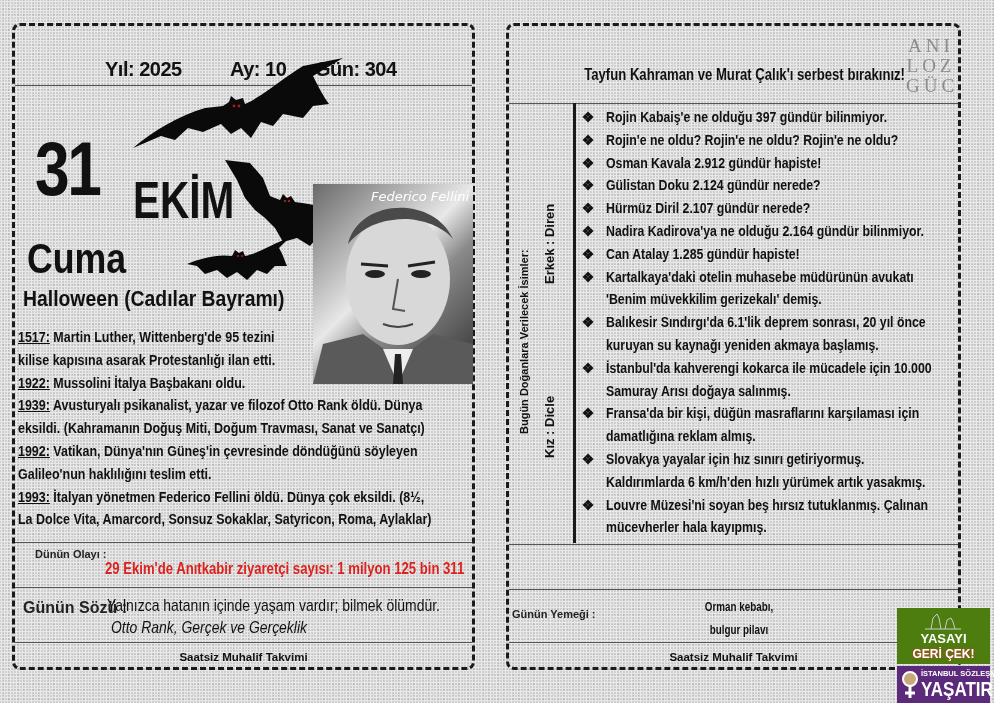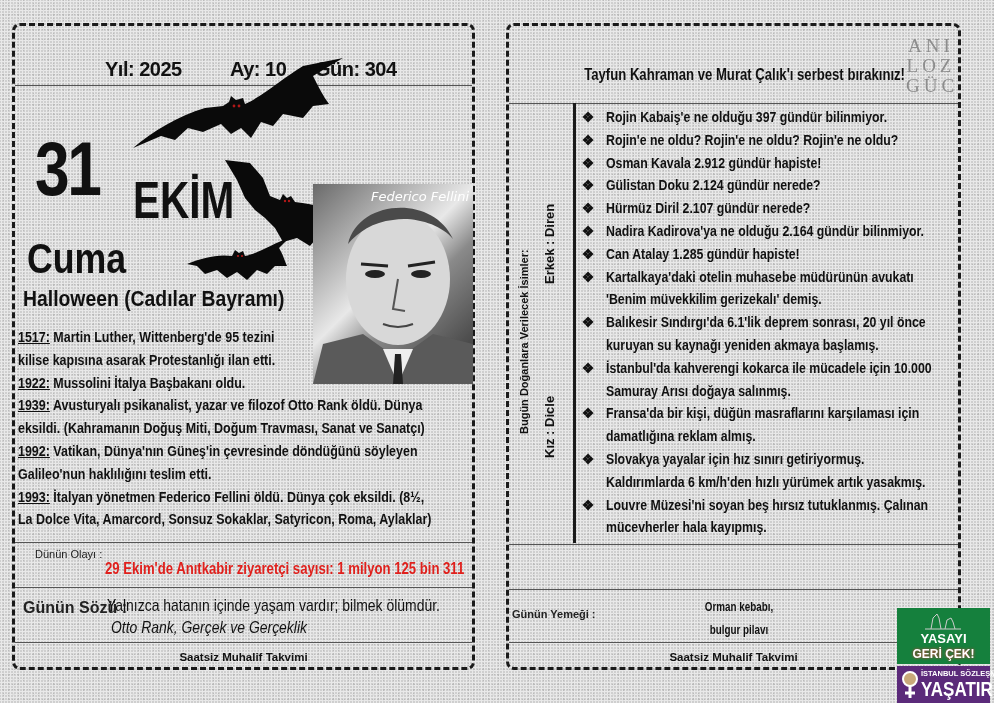--- a/index.html
+++ b/index.html
@@ -39,21 +39,21 @@
   #special-day { position: absolute; left: 8px; top: 262px; font-size: 22px; font-weight: bold; line-height: 1; transform: scaleX(0.88); transform-origin: left top; white-space: nowrap; }
 
   .bat { position: absolute; }
   #photo { position: absolute; left: 298px; top: 158px; width: 160px; height: 200px; background: linear-gradient(135deg,#6a6a6a 0%,#bdbdbd 30%,#e8e8e8 45%,#8a8a8a 60%,#2e2e2e 100%); overflow: hidden; }
   #photo-caption { position: absolute; right: 4px; top: 5px; font-size: 13px; font-style: italic; color: #fff; font-family: "DejaVu Sans", sans-serif; }
 
   #events { position: absolute; left: 3px; top: 300px; width: 455px; font-size: 14.5px; line-height: 22.8px; font-weight: bold; }
   .event-line { white-space: nowrap; transform: scaleX(0.86); transform-origin: left center; }
   .year-tag { text-decoration: underline; }
 
-  #event-of-day-label { position: absolute; left: 8px; top: 522px; font-size: 11px; font-weight: normal; color: #222; padding-left: 12px; }
+  #event-of-day-label { position: absolute; left: 8px; top: 522px; font-size: 11px; font-weight: bold; color: #222; padding-left: 12px; }
   #event-of-day { position: absolute; left: 90px; top: 534px; font-size: 16px; font-weight: bold; color: #e0201c; white-space: nowrap; transform: scaleX(0.82); transform-origin: left top; }
   #quote-label { position: absolute; left: 8px; top: 573px; font-size: 16px; font-weight: bold; color: #222; }
   #quote-text { position: absolute; left: 92px; top: 570px; font-size: 17px; white-space: nowrap; transform: scaleX(0.82); transform-origin: left top; }
   #quote-source { position: absolute; left: 96px; top: 592px; font-size: 17px; font-style: italic; white-space: nowrap; transform: scaleX(0.82); transform-origin: left top; }
   .footer-title { position: absolute; left: 0; right: 0; font-size: 11.5px; font-weight: bold; text-align: center; }
 
   
   #slogan-top { position: absolute; left: 0; right: 60px; top: 40px; text-align: center; font-size: 16px; font-weight: bold; white-space: nowrap; padding-left: 40px; }
   #slogan-top span { display: inline-block; transform: scaleX(0.82); }
   #logo { position: absolute; right: 2px; top: 10px; width: 50px; font-size: 19px; line-height: 20px; color: #8d8d8d; letter-spacing: 4px; text-align: center; font-family: Liberation Serif, serif; }
@@ -69,21 +69,21 @@
   .news-bullet { position: absolute; left: 0; top: 0; font-size: 14px; width: 18px; text-align: center; }
   .news-line { white-space: nowrap; transform: scaleX(0.82); transform-origin: left center; }
 
   #recommend { position: absolute; left: 0; right: 0; top: 529px; text-align: center; font-size: 16px; font-weight: bold; white-space: nowrap; }
   #recommend span { display: inline-block; transform: scaleX(0.82); }
   #meal-label { position: absolute; left: 3px; top: 582px; font-size: 11px; font-weight: bold; color: #222; }
   #meal { position: absolute; left: 130px; top: 570px; width: 200px; text-align: center; font-size: 12px; font-weight: bold; line-height: 23px; }
   #meal div { transform: scaleX(0.82); }
 
   
-  #badge-law { position: absolute; left: 897px; top: 608px; width: 93px; height: 56px; background: #15803d; color: #fff; text-align: center; }
+  #badge-law { position: absolute; left: 897px; top: 608px; width: 93px; height: 56px; background: #4d7c0f; color: #fff; text-align: center; }
   #badge-law .l1 { position: absolute; left: 0; right: 0; top: 23px; font-size: 13px; font-weight: bold; }
   #badge-law .l2 { position: absolute; left: 0; right: 0; top: 39px; font-size: 12px; font-weight: bold; color: #fff; text-shadow: 0 0 3px #e03030; }
   #badge-convention { position: absolute; left: 897px; top: 666px; width: 93px; height: 37px; background: #5b2a7a; color: #fff; }
   #badge-convention .c1 { position: absolute; left: 24px; top: 3px; font-size: 7.5px; font-weight: bold; white-space: nowrap; }
   #badge-convention .c2 { position: absolute; left: 24px; top: 12px; font-size: 20px; font-weight: bold; white-space: nowrap; transform: scaleX(0.85); transform-origin: left top; }
   #badge-convention .fem { position: absolute; left: 4px; top: 4px; width: 18px; height: 30px; }
 </style>
 </head>
 <body>
 

